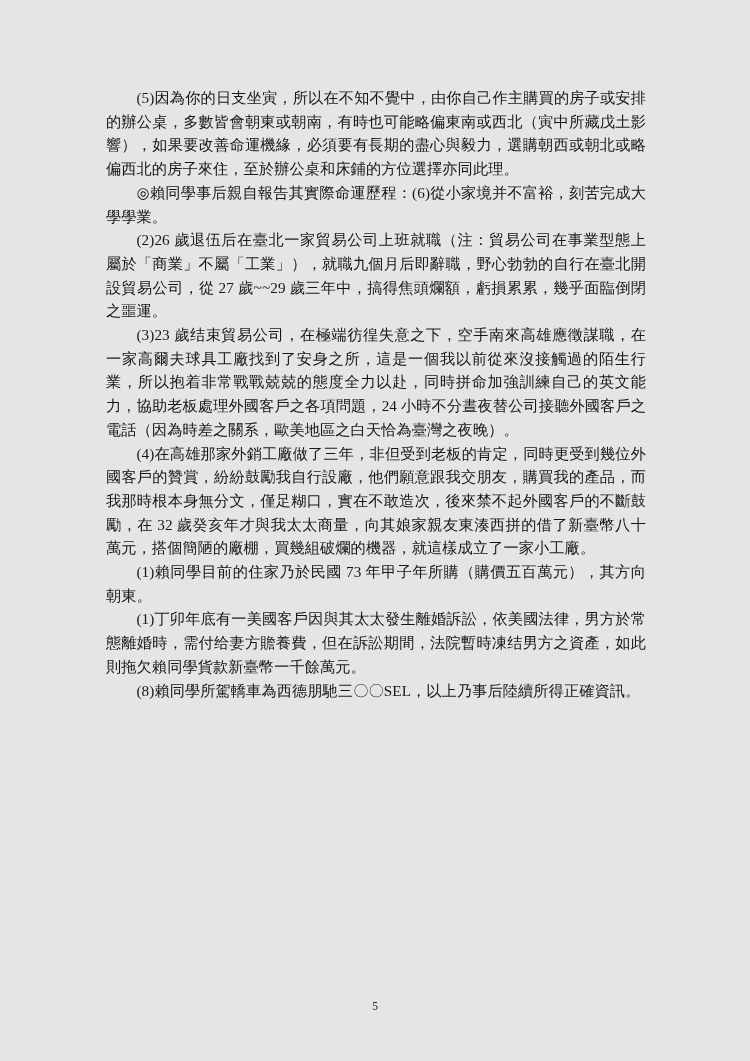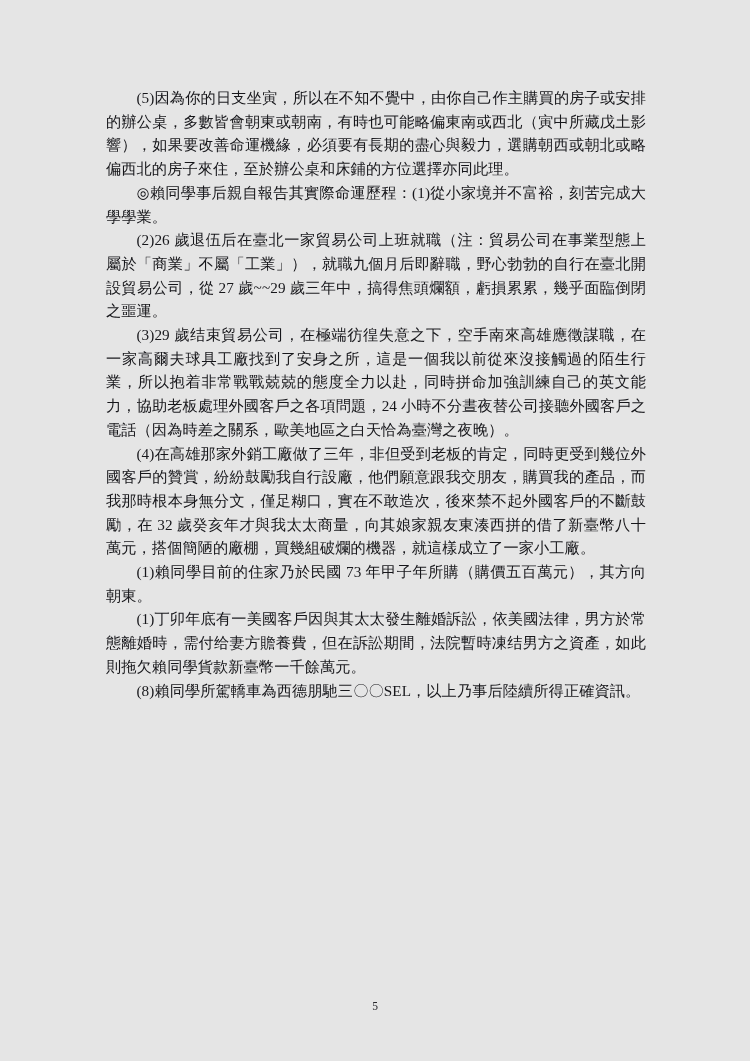--- a/index.html
+++ b/index.html
@@ -52,25 +52,25 @@
 </style>
 </head>
 <body>
 
 <div class="page">
 
   <div class="text-block">
 
     <p class="para">(5)因為你的日支坐寅，所以在不知不覺中，由你自己作主購買的房子或安排的辦公桌，多數皆會朝東或朝南，有時也可能略偏東南或西北（寅中所藏戊土影響），如果要改善命運機緣，必須要有長期的盡心與毅力，選購朝西或朝北或略偏西北的房子來住，至於辦公桌和床鋪的方位選擇亦同此理。</p>
 
-    <p class="para">◎賴同學事后親自報告其實際命運歷程：(1)從小家境并不富裕，刻苦完成大學學業。</p>
+    <p class="para">◎賴同學事后親自報告其實際命運歷程：(6)從小家境并不富裕，刻苦完成大學學業。</p>
 
     <p class="para">(2)26 歲退伍后在臺北一家貿易公司上班就職（注：貿易公司在事業型態上屬於「商業」不屬「工業」），就職九個月后即辭職，野心勃勃的自行在臺北開設貿易公司，從 27 歲~~29 歲三年中，搞得焦頭爛額，虧損累累，幾乎面臨倒閉之噩運。</p>
 
-    <p class="para">(3)29 歲结束貿易公司，在極端彷徨失意之下，空手南來高雄應徵謀職，在一家高爾夫球具工廠找到了安身之所，這是一個我以前從來沒接觸過的陌生行業，所以抱着非常戰戰兢兢的態度全力以赴，同時拼命加強訓練自己的英文能力，協助老板處理外國客戶之各項問題，24 小時不分晝夜替公司接聽外國客戶之電話（因為時差之關系，歐美地區之白天恰為臺灣之夜晚）。</p>
+    <p class="para">(3)23 歲结束貿易公司，在極端彷徨失意之下，空手南來高雄應徵謀職，在一家高爾夫球具工廠找到了安身之所，這是一個我以前從來沒接觸過的陌生行業，所以抱着非常戰戰兢兢的態度全力以赴，同時拼命加強訓練自己的英文能力，協助老板處理外國客戶之各項問題，24 小時不分晝夜替公司接聽外國客戶之電話（因為時差之關系，歐美地區之白天恰為臺灣之夜晚）。</p>
 
     <p class="para">(4)在高雄那家外銷工廠做了三年，非但受到老板的肯定，同時更受到幾位外國客戶的贊賞，紛紛鼓勵我自行設廠，他們願意跟我交朋友，購買我的產品，而我那時根本身無分文，僅足糊口，實在不敢造次，後來禁不起外國客戶的不斷鼓勵，在 32 歲癸亥年才與我太太商量，向其娘家親友東湊西拼的借了新臺幣八十萬元，搭個簡陋的廠棚，買幾組破爛的機器，就這樣成立了一家小工廠。</p>
 
 
 
     <p class="para">(1)賴同學目前的住家乃於民國 73 年甲子年所購（購價五百萬元），其方向朝東。</p>
 
 
     <p class="para">(1)丁卯年底有一美國客戶因與其太太發生離婚訴訟，依美國法律，男方於常態離婚時，需付给妻方贍養費，但在訴訟期間，法院暫時凍结男方之資產，如此則拖欠賴同學貨款新臺幣一千餘萬元。</p>
 

